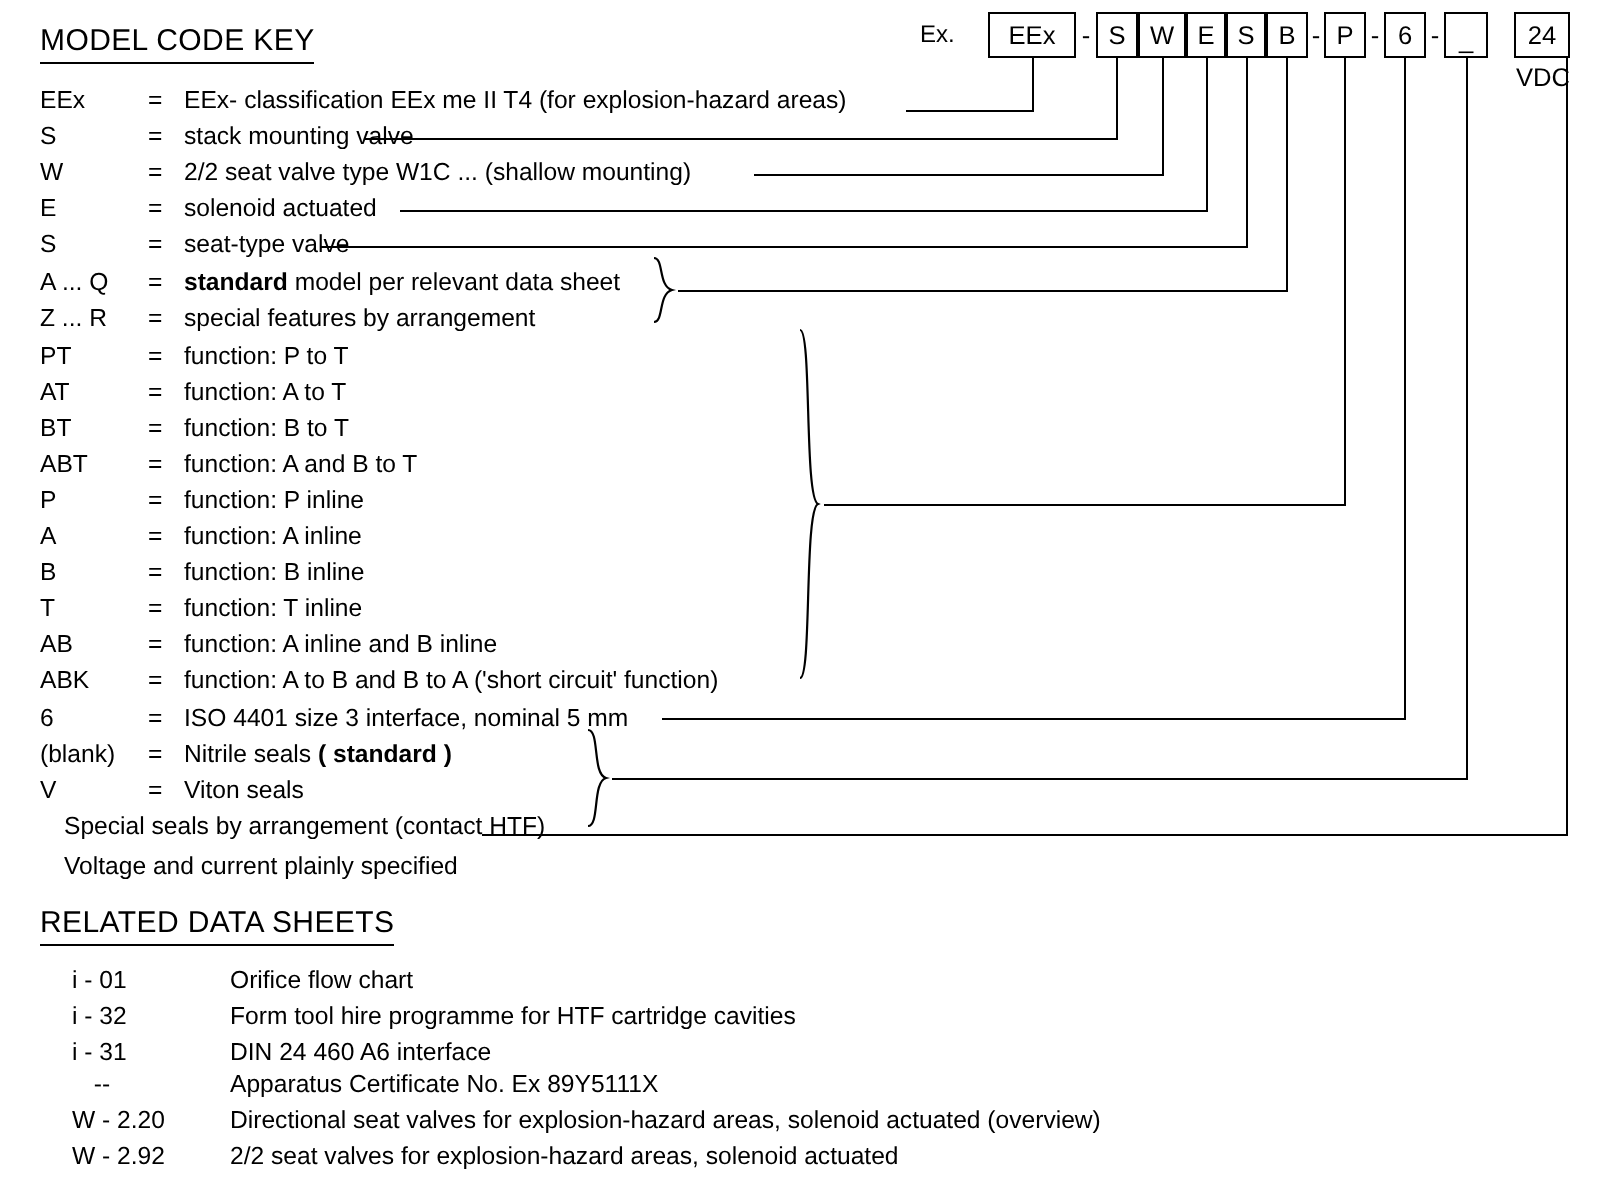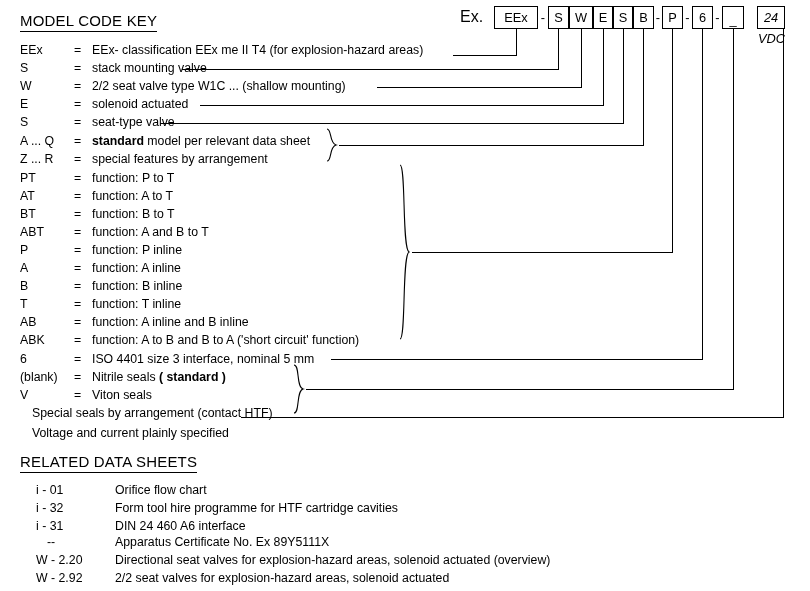--- a/index.html
+++ b/index.html
@@ -21,21 +21,21 @@
   .key-row{
     position:absolute;left:20px;height:16px;line-height:16px;
     font-size:12.3px;white-space:nowrap;
   }
   .key-code{position:absolute;left:0;top:0;}
   .key-eq{position:absolute;left:54px;top:0;}
   .key-desc{position:absolute;left:72px;top:0;}
   .key-full{position:absolute;left:0;top:0;margin-left:12px;}
 
   
-  .code-ex{position:absolute;font-size:16px;line-height:14px;}
+  .code-ex{position:absolute;font-size:12px;line-height:14px;}
   .code-box{
     position:absolute;box-sizing:border-box;border:1.2px solid #000;
     height:23px;line-height:21px;text-align:center;font-size:12.8px;
     background:#fff;
   }
   .code-dash{position:absolute;font-size:12.8px;line-height:23px;text-align:center;}
 
   
   .hline{position:absolute;height:0;border-top:1.1px solid #000;}
   .vline{position:absolute;width:0;border-left:1.1px solid #000;}
@@ -68,21 +68,21 @@
 
 <div class="code-dash" style="left:654px;top:6px;width:8px;">-</div>
 <div class="code-box" style="left:662px;top:6px;width:21px;">P</div>
 
 <div class="code-dash" style="left:683px;top:6px;width:9px;">-</div>
 <div class="code-box" style="left:692px;top:6px;width:21px;">6</div>
 
 <div class="code-dash" style="left:713px;top:6px;width:9px;">-</div>
 <div class="code-box" style="left:722px;top:6px;width:22px;line-height:26px;">_</div>
 
-<div class="code-box" style="left:757px;top:6px;width:28px;font-style:italic;">24 VDC</div>
+<div class="code-box" style="left:757px;top:6px;width:28px;">24 VDC</div>
 
 <div class="key-row" style="top:42px;">
   <span class="key-code">EEx</span>
   <span class="key-eq">=</span>
   <span class="key-desc">EEx- classification EEx me II T4 (for explosion-hazard areas)</span>
 </div>
 <div class="key-row" style="top:60px;">
   <span class="key-code">S</span>
   <span class="key-eq">=</span>
   <span class="key-desc">stack mounting valve</span>

